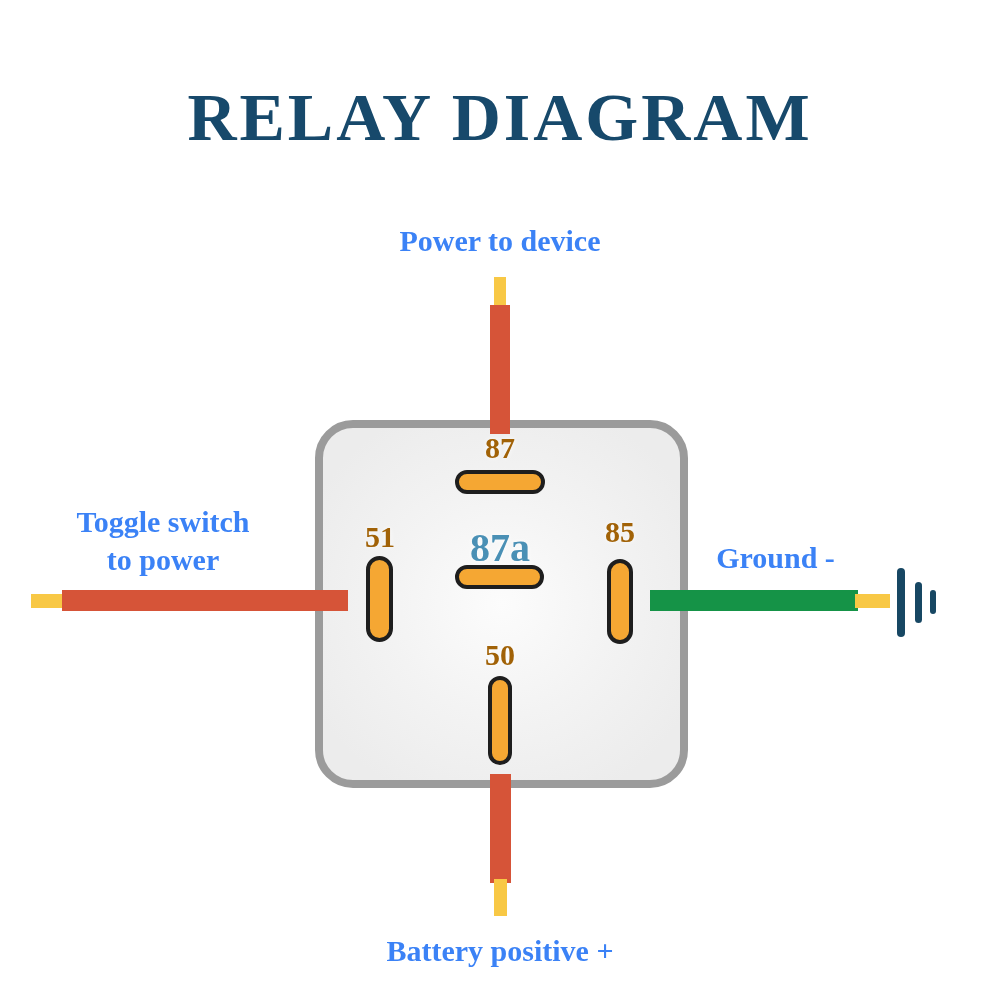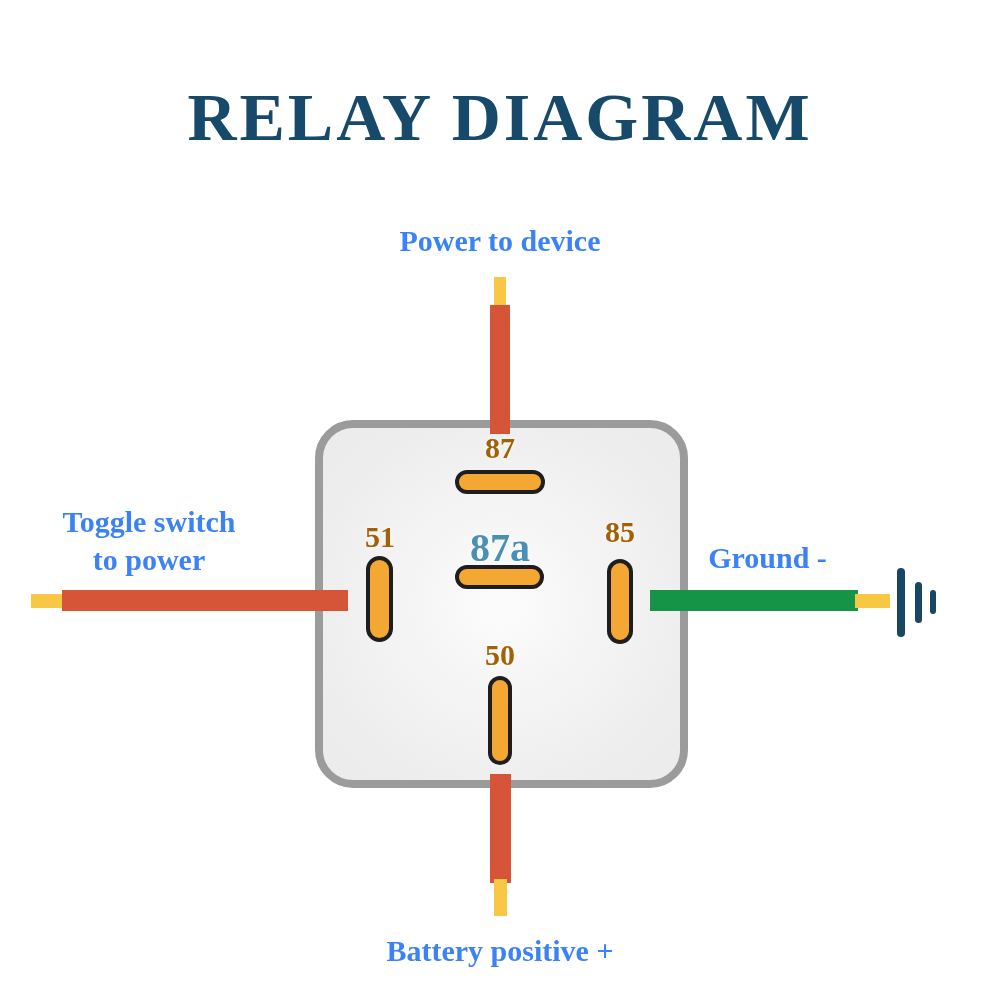--- a/index.html
+++ b/index.html
@@ -30,22 +30,22 @@
 
   
   .lbl {
     color: #3b82f6;
     font-weight: 800;
     font-size: 30px;
     z-index: 5;
     text-shadow: 0 0 5px rgba(255,255,255,0.9);
   }
   .lbl-top    { left: 0;   top: 224px; width: 1000px; text-align: center; }
-  .lbl-left   { left: 9px; top: 503px; width: 280px; text-align: center; line-height: 1.27; }
-  .lbl-right  { left: 668px; top: 541px; width: 175px; text-align: center; padding-left: 12px; }
+  .lbl-left   { left: 23px; top: 503px; width: 280px; text-align: center; line-height: 1.27; }
+  .lbl-right  { left: 688px; top: 541px; width: 175px; text-align: center; }
   .lbl-bottom { left: 0;   top: 922px; width: 1000px; text-align: center; margin-top: 12px; }
 
   
   .relay-case {
     left: 315px; top: 420px;
     width: 373px; height: 368px;
     box-sizing: border-box;
     border: 8px solid #9B9B9B;
     border-radius: 38px;
     background: radial-gradient(ellipse at center, #FCFCFC 0%, #F3F3F3 45%, #ECECEC 85%);

